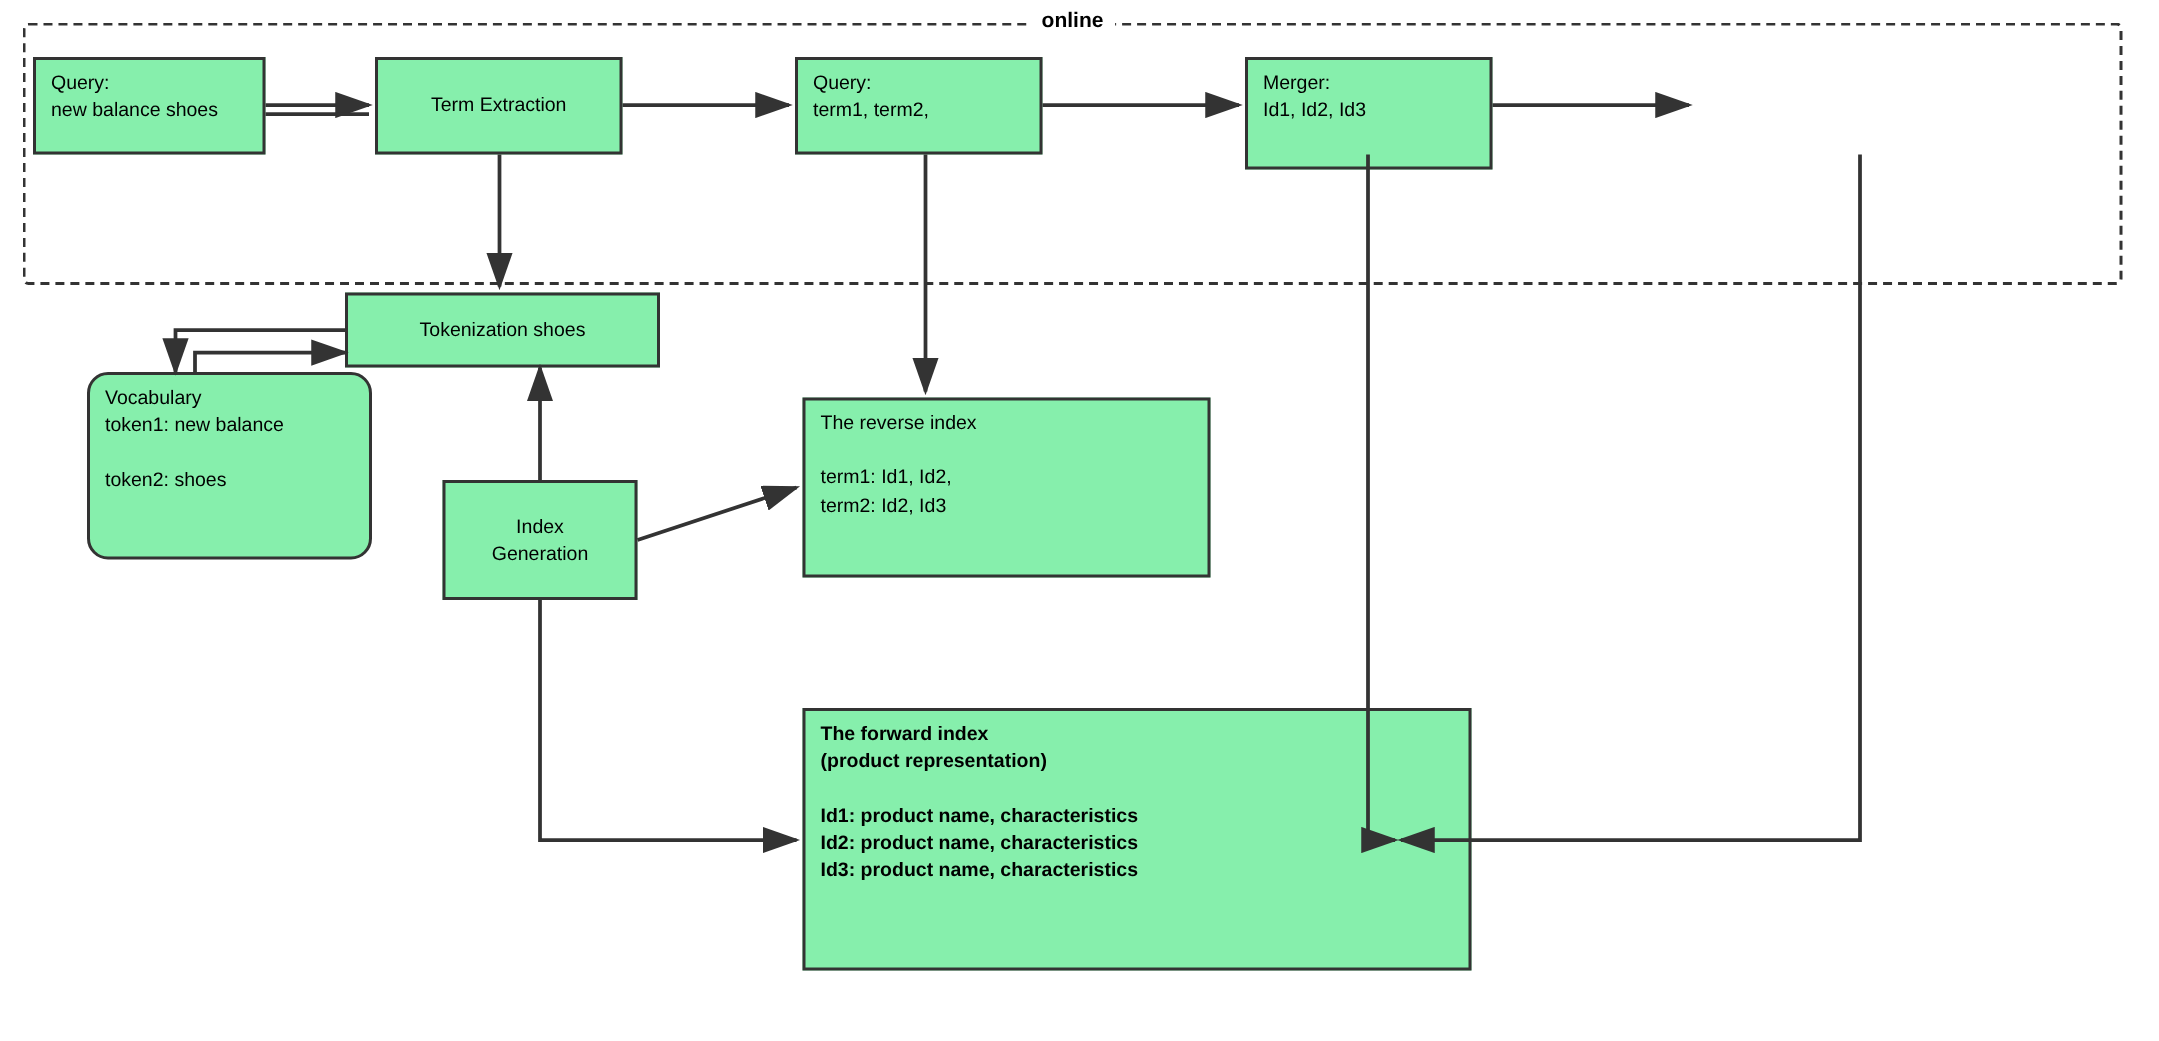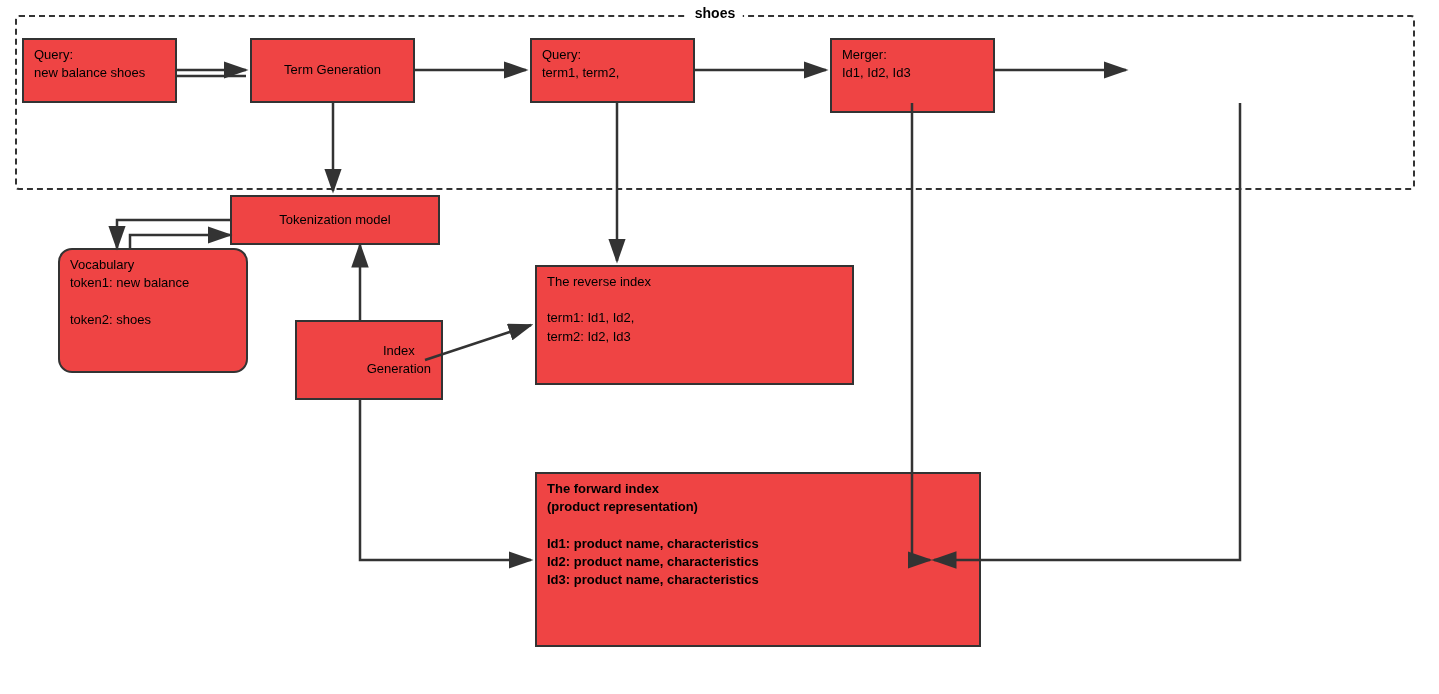--- a/index.html
+++ b/index.html
@@ -33,21 +33,21 @@
       transform: translateX(-50%);
       background: #fff;
       padding: 0 8px;
       font-weight: bold;
       font-size: 14px;
     }
     
     .box {
       position: absolute;
       border: 2px solid #333;
-      background: #ef4444;
+      background: #86efac;
       padding: 6px 10px;
       font-size: 13px;
       line-height: 1.4;
     }
     .box-rounded {
       border-radius: 14px;
       margin-left: 36px;
     }
     
     .arrows-svg {
@@ -58,53 +58,53 @@
       height: 694px;
       pointer-events: none;
     }
   </style>
 </head>
 <body>
 
 <div class="diagram-container">
 
   <div class="online-box">
-    <span class="online-label">shoes</span>
+    <span class="online-label">online</span>
   </div>
 
   <div class="box" style="left:22px; top:38px; width:155px; height:65px;">
     <span>Query:<br>new balance shoes</span>
   </div>
 
   <div class="box" style="left:250px; top:38px; width:165px; height:65px; display:flex; align-items:center; justify-content:center;">
-    <span>Term Generation</span>
+    <span>Term Extraction</span>
   </div>
 
   <div class="box" style="left:530px; top:38px; width:165px; height:65px;">
     <span>Query:<br>term1, term2,</span>
   </div>
 
   <div class="box" style="left:830px; top:38px; width:165px; height:75px;">
     <span>Merger:<br>Id1, Id2, Id3</span>
   </div>
 
 
   <div class="box" style="left:230px; top:195px; width:210px; height:50px; display:flex; align-items:center; justify-content:center;">
-    <span>Tokenization model</span>
+    <span>Tokenization shoes</span>
   </div>
 
   <div class="box box-rounded" style="left:22px; top:248px; width:190px; height:125px;">
     <span>Vocabulary<br>token1: new balance<br><br>token2: shoes</span>
   </div>
 
-  <div class="box" style="left:295px; top:320px; width:148px; height:80px; display:flex; align-items:center; justify-content:flex-end; text-align:center;">
+  <div class="box" style="left:295px; top:320px; width:130px; height:80px; display:flex; align-items:center; justify-content:center; text-align:center;">
     <span>Index<br>Generation</span>
   </div>
 
-  <div class="box" style="left:535px; top:265px; width:319px; height:120px;">
+  <div class="box" style="left:535px; top:265px; width:272px; height:120px;">
     <span>The reverse index<br><br>term1: Id1, Id2,<br>term2: Id2, Id3</span>
   </div>
 
   <div class="box" style="left:535px; top:472px; width:446px; height:175px;font-weight:bold;">
     <span>The forward index<br>(product representation)<br><br>Id1: product name, characteristics<br>Id2: product name, characteristics<br>Id3: product name, characteristics</span>
   </div>
 
   <svg class="arrows-svg">
     <defs>
       <marker id="arrowhead" markerWidth="10" markerHeight="7" refX="9" refY="3.5" orient="auto">

